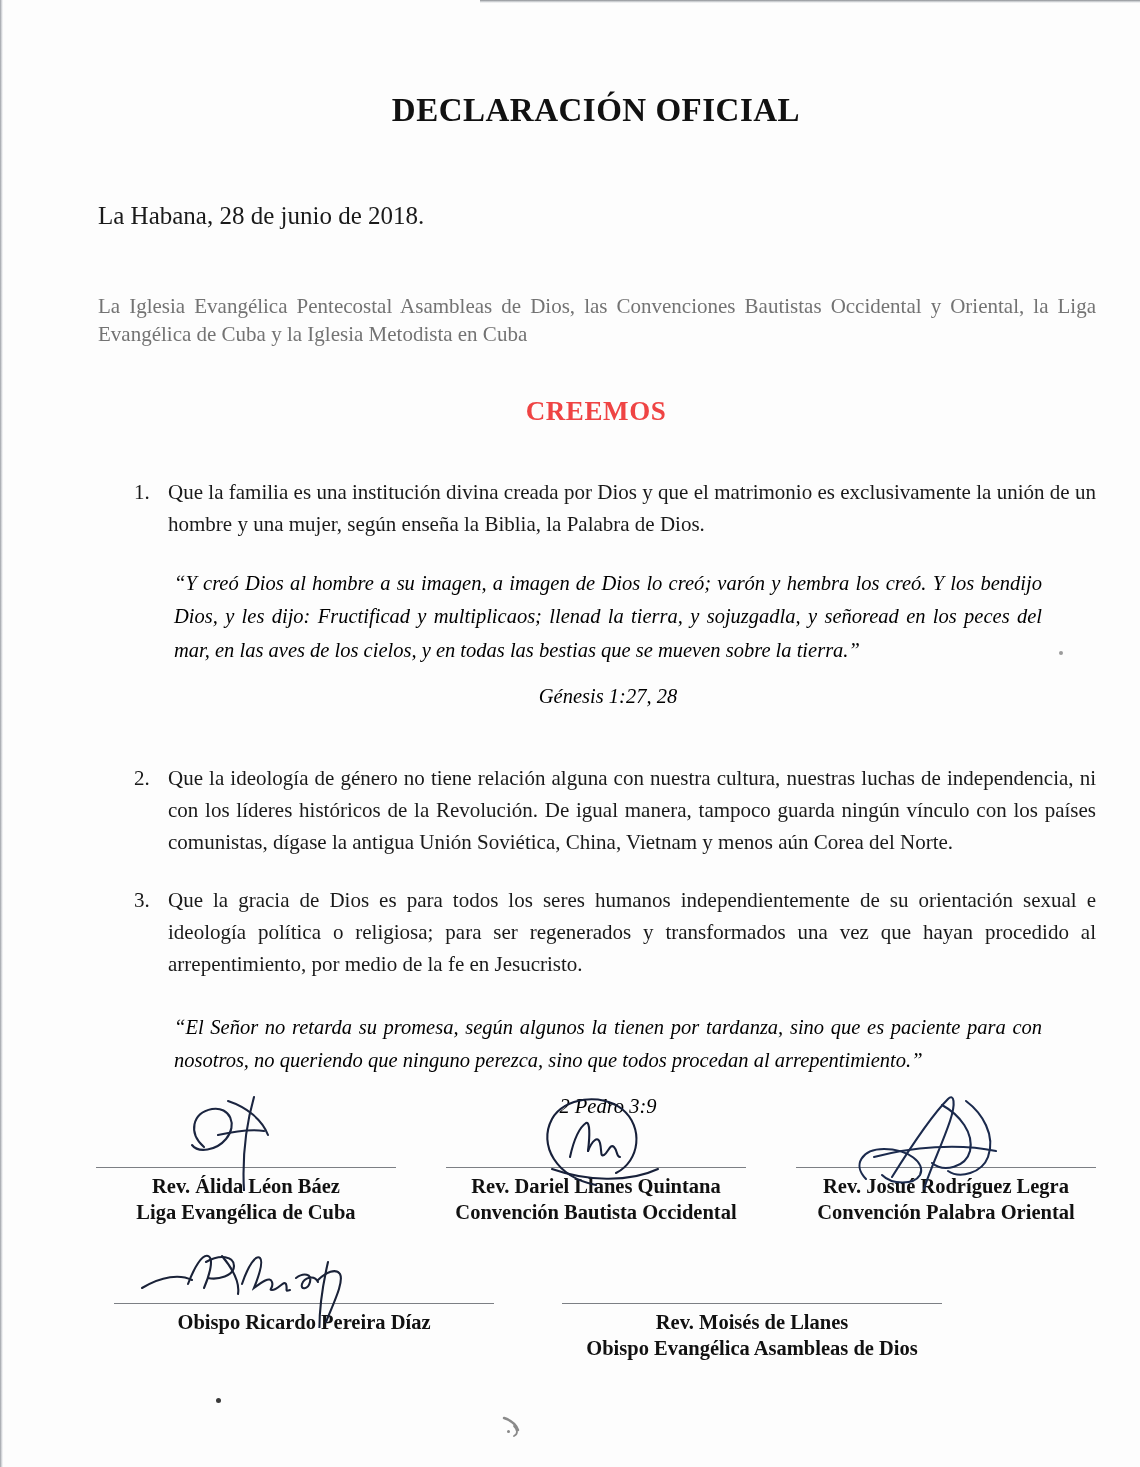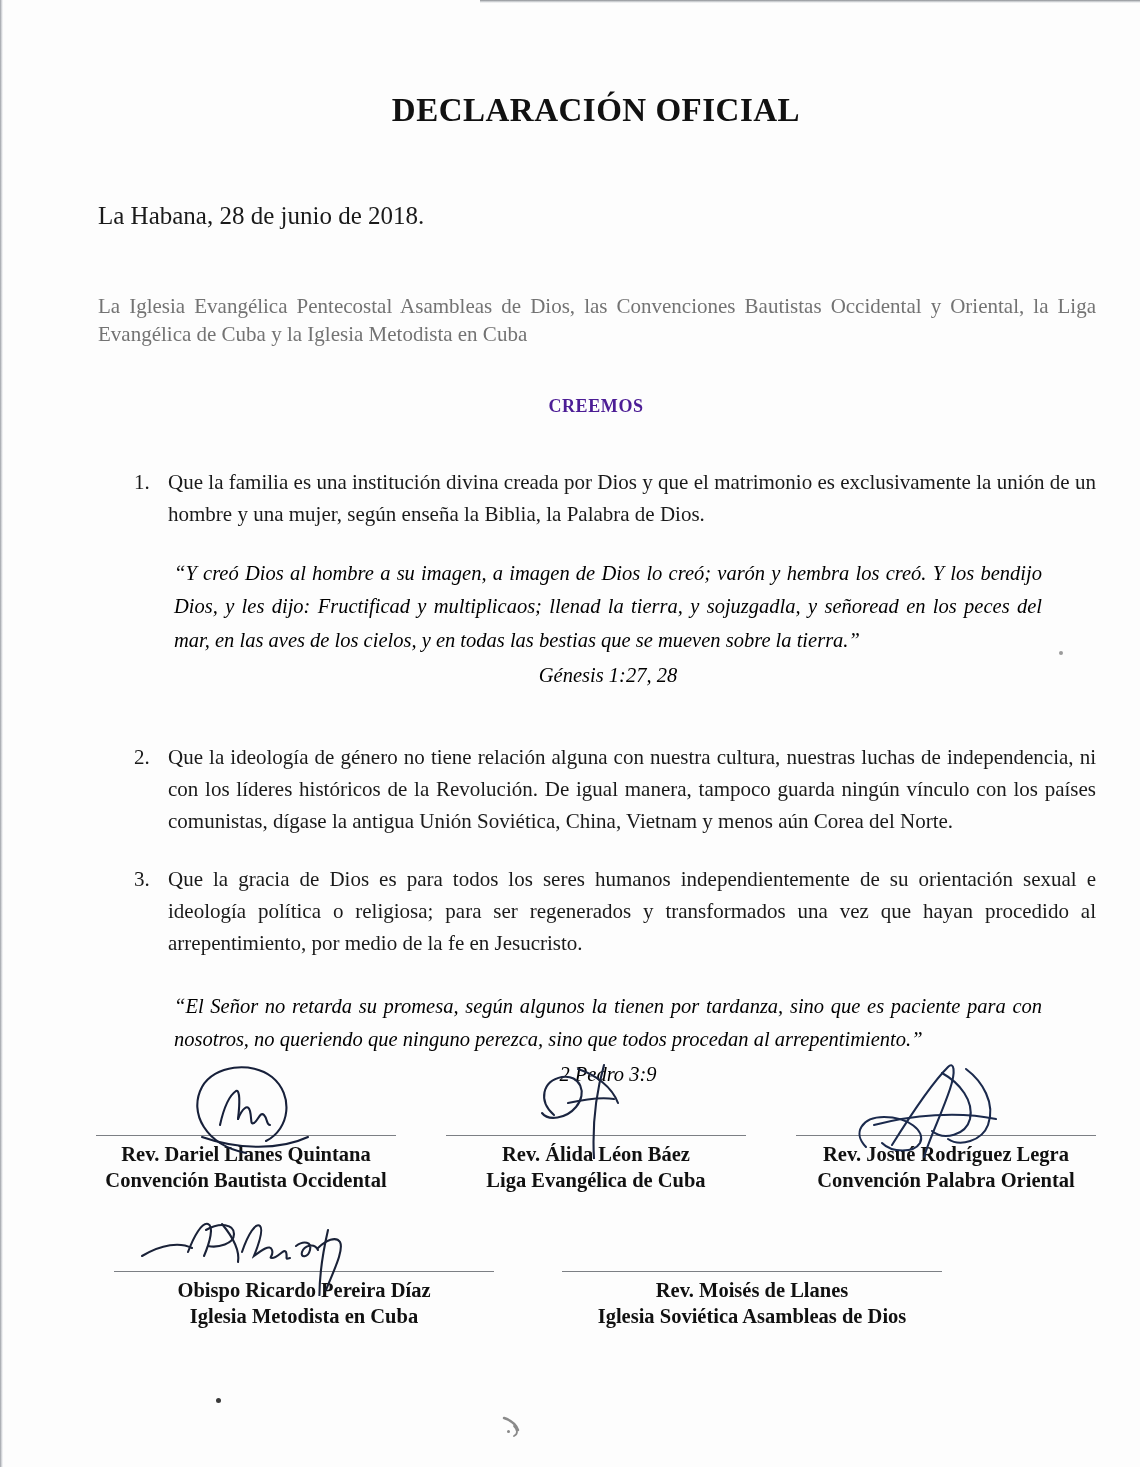--- a/index.html
+++ b/index.html
@@ -65,24 +65,24 @@
     font-size: 21px;
     line-height: 1.32;
     margin: 63px 0 8px 2px;
     text-align: justify;
     color: #737373;
   }
 
   .creemos {
     text-align: center;
     font-weight: bold;
-    font-size: 18px;
+    font-size: 27px;
     letter-spacing: .6px;
     margin: 48px 0 0 0;
-    color: #4c1d95;
+    color: #ef4444;
   }
 
   
   .belief-list {
     margin: 50px 0 0 0;
     padding: 0;
     list-style: none;
   }
   .belief-item {
     display: flex;
@@ -116,21 +116,21 @@
     text-align: justify;
     color: #000000;
   }
   .scripture.tight {
     margin-top: 30px;
   }
   .scripture-ref {
     display: block;
     text-align: center;
     font-style: italic;
-    margin-top: 2px;
+    margin-top: 13px;
     text-align-last: center;
   }
 
   
   .sig-grid {
     position: relative;
     margin-top: 44px;
   }
   .sig-row {
     display: flex;
@@ -239,44 +239,44 @@
       <span>“El Señor no retarda su promesa, según algunos la tienen por tardanza, sino que es paciente para con nosotros, no queriendo que ninguno perezca, sino que todos procedan al arrepentimiento.”</span>
       <span class="scripture-ref">2 Pedro 3:9</span>
     </div>
 
     <div class="sig-grid">
 
       <div class="sig-row">
 
         <div class="sig-block">
           <svg class="sig-ink" viewBox="0 0 300 96">
+            <g fill="none" stroke="#1b2540" stroke-width="2.1" stroke-linecap="round">
+              <path d="M108 52 C 92 38, 96 18, 116 14 C 134 11, 142 30, 130 44 C 120 56, 102 58, 96 50"></path>
+              <path d="M132 6 C 150 12, 166 24, 172 40"></path>
+              <path d="M158 2 C 150 30, 146 60, 148 96"></path>
+              <path d="M122 40 C 140 36, 156 34, 168 36"></path>
+            </g>
+          </svg>
+          <div class="sig-line"></div>
+          <div class="sig-name">Rev. Álida Léon Báez</div>
+          <div class="sig-org">Liga Evangélica de Cuba</div>
+        </div>
+
+        <div class="sig-block">
+          <svg class="sig-ink" viewBox="0 0 300 96">
             <g fill="none" stroke="#17203a" stroke-width="2.1" stroke-linecap="round">
               <path d="M150 90 C 110 82, 92 50, 106 24 C 118 2, 156 -2, 176 14 C 198 32, 194 66, 170 78"></path>
               <path d="M124 62 C 128 44, 134 32, 140 28 C 144 26, 144 40, 142 56"></path>
               <path d="M142 56 C 146 46, 152 40, 154 48 C 156 56, 154 62, 158 60 C 162 58, 164 48, 168 52 C 172 56, 170 62, 174 62"></path>
               <path d="M106 74 C 140 86, 182 88, 212 74"></path>
             </g>
           </svg>
           <div class="sig-line"></div>
           <div class="sig-name">Rev. Dariel Llanes Quintana</div>
           <div class="sig-org">Convención Bautista Occidental</div>
-        </div>
-
-        <div class="sig-block">
-          <svg class="sig-ink" viewBox="0 0 300 96">
-            <g fill="none" stroke="#1b2540" stroke-width="2.1" stroke-linecap="round">
-              <path d="M108 52 C 92 38, 96 18, 116 14 C 134 11, 142 30, 130 44 C 120 56, 102 58, 96 50"></path>
-              <path d="M132 6 C 150 12, 166 24, 172 40"></path>
-              <path d="M158 2 C 150 30, 146 60, 148 96"></path>
-              <path d="M122 40 C 140 36, 156 34, 168 36"></path>
-            </g>
-          </svg>
-          <div class="sig-line"></div>
-          <div class="sig-name">Rev. Álida Léon Báez</div>
-          <div class="sig-org">Liga Evangélica de Cuba</div>
         </div>
 
         <div class="sig-block">
           <svg class="sig-ink" viewBox="0 0 300 96">
             <g fill="none" stroke="#1b2a4d" stroke-width="2.1" stroke-linecap="round">
               <path d="M70 84 C 56 70, 66 54, 88 54 C 112 54, 130 68, 124 80 C 118 90, 96 90, 86 80"></path>
               <path d="M96 82 C 116 50, 138 18, 152 4 C 158 -2, 160 8, 154 26 C 146 50, 134 74, 128 94"></path>
               <path d="M146 10 C 164 20, 178 38, 174 56 C 170 72, 148 78, 136 68"></path>
               <path d="M170 6 C 186 18, 200 40, 192 62 C 186 78, 164 84, 152 76"></path>
               <path d="M78 62 C 116 52, 162 48, 200 56"></path>
@@ -299,27 +299,26 @@
               <path d="M92 30 C 106 22, 120 24, 120 34 C 120 44, 104 48, 94 46"></path>
               <path d="M108 24 C 118 36, 126 50, 124 62"></path>
               <path d="M128 52 C 134 34, 142 22, 146 26 C 150 30, 144 46, 140 56 C 148 50, 156 44, 158 50 C 160 56, 154 58, 158 58 C 164 58, 170 48, 172 52 C 174 58, 170 60, 176 58"></path>
               <path d="M182 46 C 190 40, 198 42, 196 50 C 194 58, 186 58, 188 52 C 190 46, 200 42, 204 50"></path>
               <path d="M204 48 C 212 40, 222 36, 226 42 C 230 50, 220 70, 212 90"></path>
               <path d="M214 30 C 208 56, 204 86, 206 110"></path>
             </g>
           </svg>
           <div class="sig-line"></div>
           <div class="sig-name">Obispo Ricardo Pereira Díaz</div>
-          <div class="sig-org">Iglesia Metodista en Cuba</div>
         </div>
 
         <div class="sig-block wide">
           <div class="sig-line"></div>
           <div class="sig-name">Rev. Moisés de Llanes</div>
-          <div class="sig-org">Iglesia Soviética Asambleas de Dios</div>
+          <div class="sig-org">Obispo Evangélica Asambleas de Dios</div>
         </div>
 
       </div>
 
     </div>
 
   </div>
 
   <div class="speck s1"></div>
   <div class="speck s2"></div>

